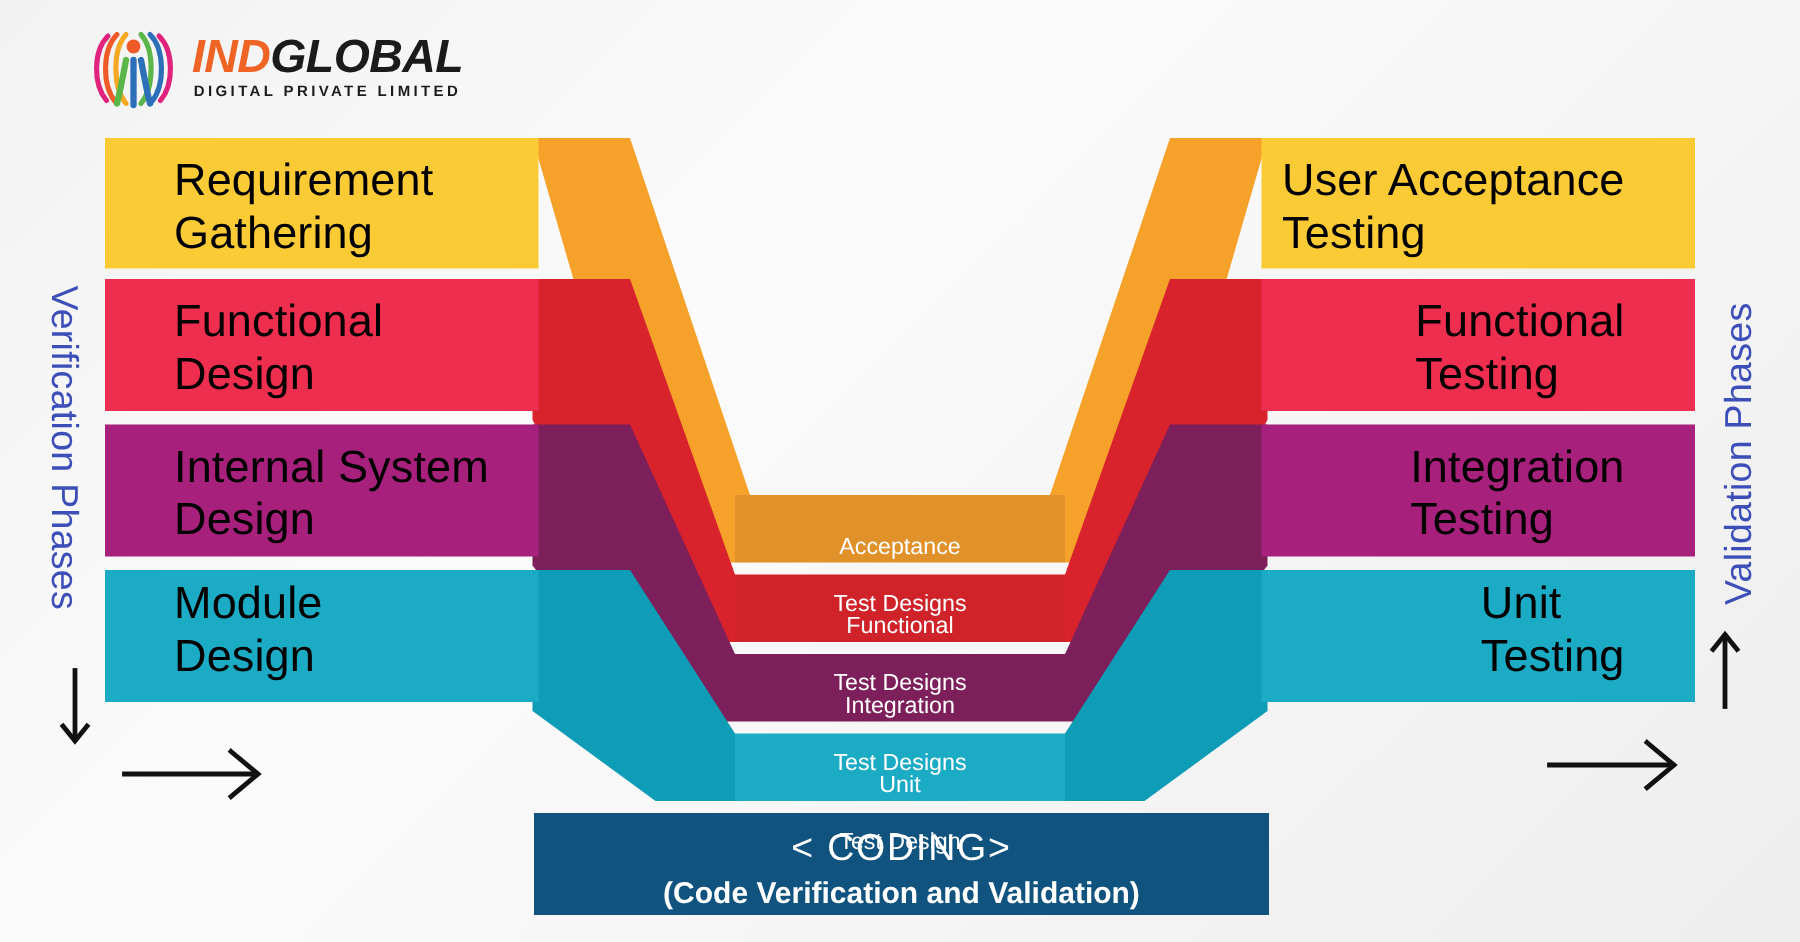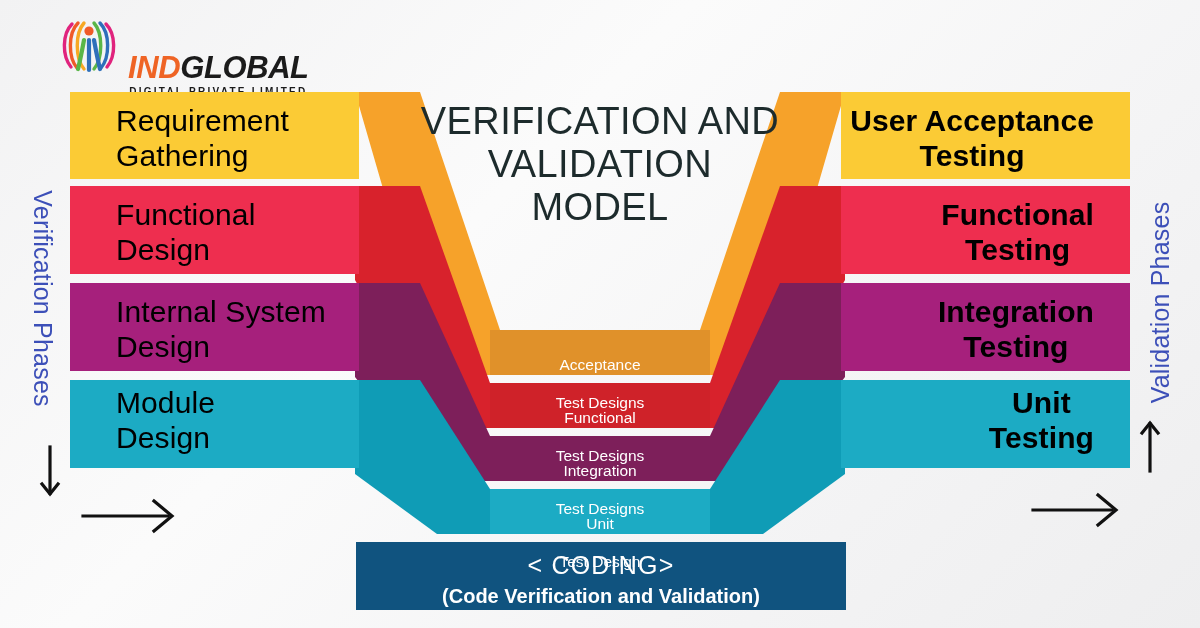--- a/index.html
+++ b/index.html
@@ -7,38 +7,38 @@
     width:1200px;height:628px;overflow:hidden;
     font-family:"Liberation Sans",sans-serif;
     background:linear-gradient(135deg,#f2f2f3 0%,#fbfbfb 38%,#f4f4f5 70%,#eeeeef 100%);
   }
   #stage{position:relative;width:1200px;height:628px;}
   #vsvg{position:absolute;left:0;top:0;width:1200px;height:628px;}
 
   
   .logo-wrap{position:absolute;left:58px;top:14px;width:320px;height:66px;}
   .logo-mark{position:absolute;left:0;top:2px;width:62px;height:60px;}
-  .logo-text{position:absolute;left:70px;top:8px;margin-top:30px;}
+  .logo-text{position:absolute;left:70px;top:8px;}
   .logo-line1{font-size:31px;font-weight:bold;letter-spacing:-.4px;line-height:1;
     font-family:"Liberation Sans",sans-serif;white-space:nowrap;}
   .logo-ind{color:#ef6425;font-style:italic;}
   .logo-global{color:#1b1b1b;font-style:italic;}
   .logo-line2{font-size:10px;font-weight:bold;color:#1b1b1b;letter-spacing:2.25px;
     margin-top:3px;white-space:nowrap;text-align:center;}
 
   
   .vv-title{position:absolute;left:380px;top:100px;width:440px;text-align:center;
     color:#1d2b2c;font-size:38px;line-height:1.13;font-weight:normal;letter-spacing:.4px;}
   .vv-title span{display:block;}
 
   
   .bar-label{position:absolute;color:#000000;font-size:30px;line-height:1.17;
     letter-spacing:.1px;white-space:pre-line;}
   .bar-label.left{left:116px;text-align:left;}
-  .bar-label.right{right:106px;text-align:center;font-weight:bold;}
+  .bar-label.right{right:117px;text-align:left;}
 
   
   .mid-label{position:absolute;left:490px;width:220px;text-align:center;color:#fff;
     font-size:15.5px;line-height:1.22;white-space:pre-line;}
   .mid-label .t1{display:block;}
   .mid-label .t2{display:block;font-weight:normal;}
 
   
   .code-label{position:absolute;left:356px;width:490px;text-align:center;color:#fff;}
   .code-main{font-size:25px;letter-spacing:1.2px;line-height:1.1;}
@@ -134,25 +134,20 @@
         <line x1="1150" y1="471" x2="1150" y2="424"></line>
         <polyline points="1142,433 1150,423 1158,433" stroke-linejoin="miter"></polyline>
       </g>
       <g>
         <line x1="1033" y1="510" x2="1112" y2="510"></line>
         <polyline points="1098,495 1116,510 1098,525" stroke-linejoin="miter"></polyline>
       </g>
     </g>
   </svg>
 
-  <div class="vv-title">
-    <span>VERIFICATION AND</span>
-    <span>VALIDATION</span>
-    <span>MODEL</span>
-  </div>
 
   <div class="bar-label left" style="top:103px">Requirement
 Gathering</div>
   <div class="bar-label left" style="top:197px">Functional
 Design</div>
   <div class="bar-label left" style="top:294px">Internal System
 Design</div>
   <div class="bar-label left" style="top:385px">Module
 Design</div>
 

